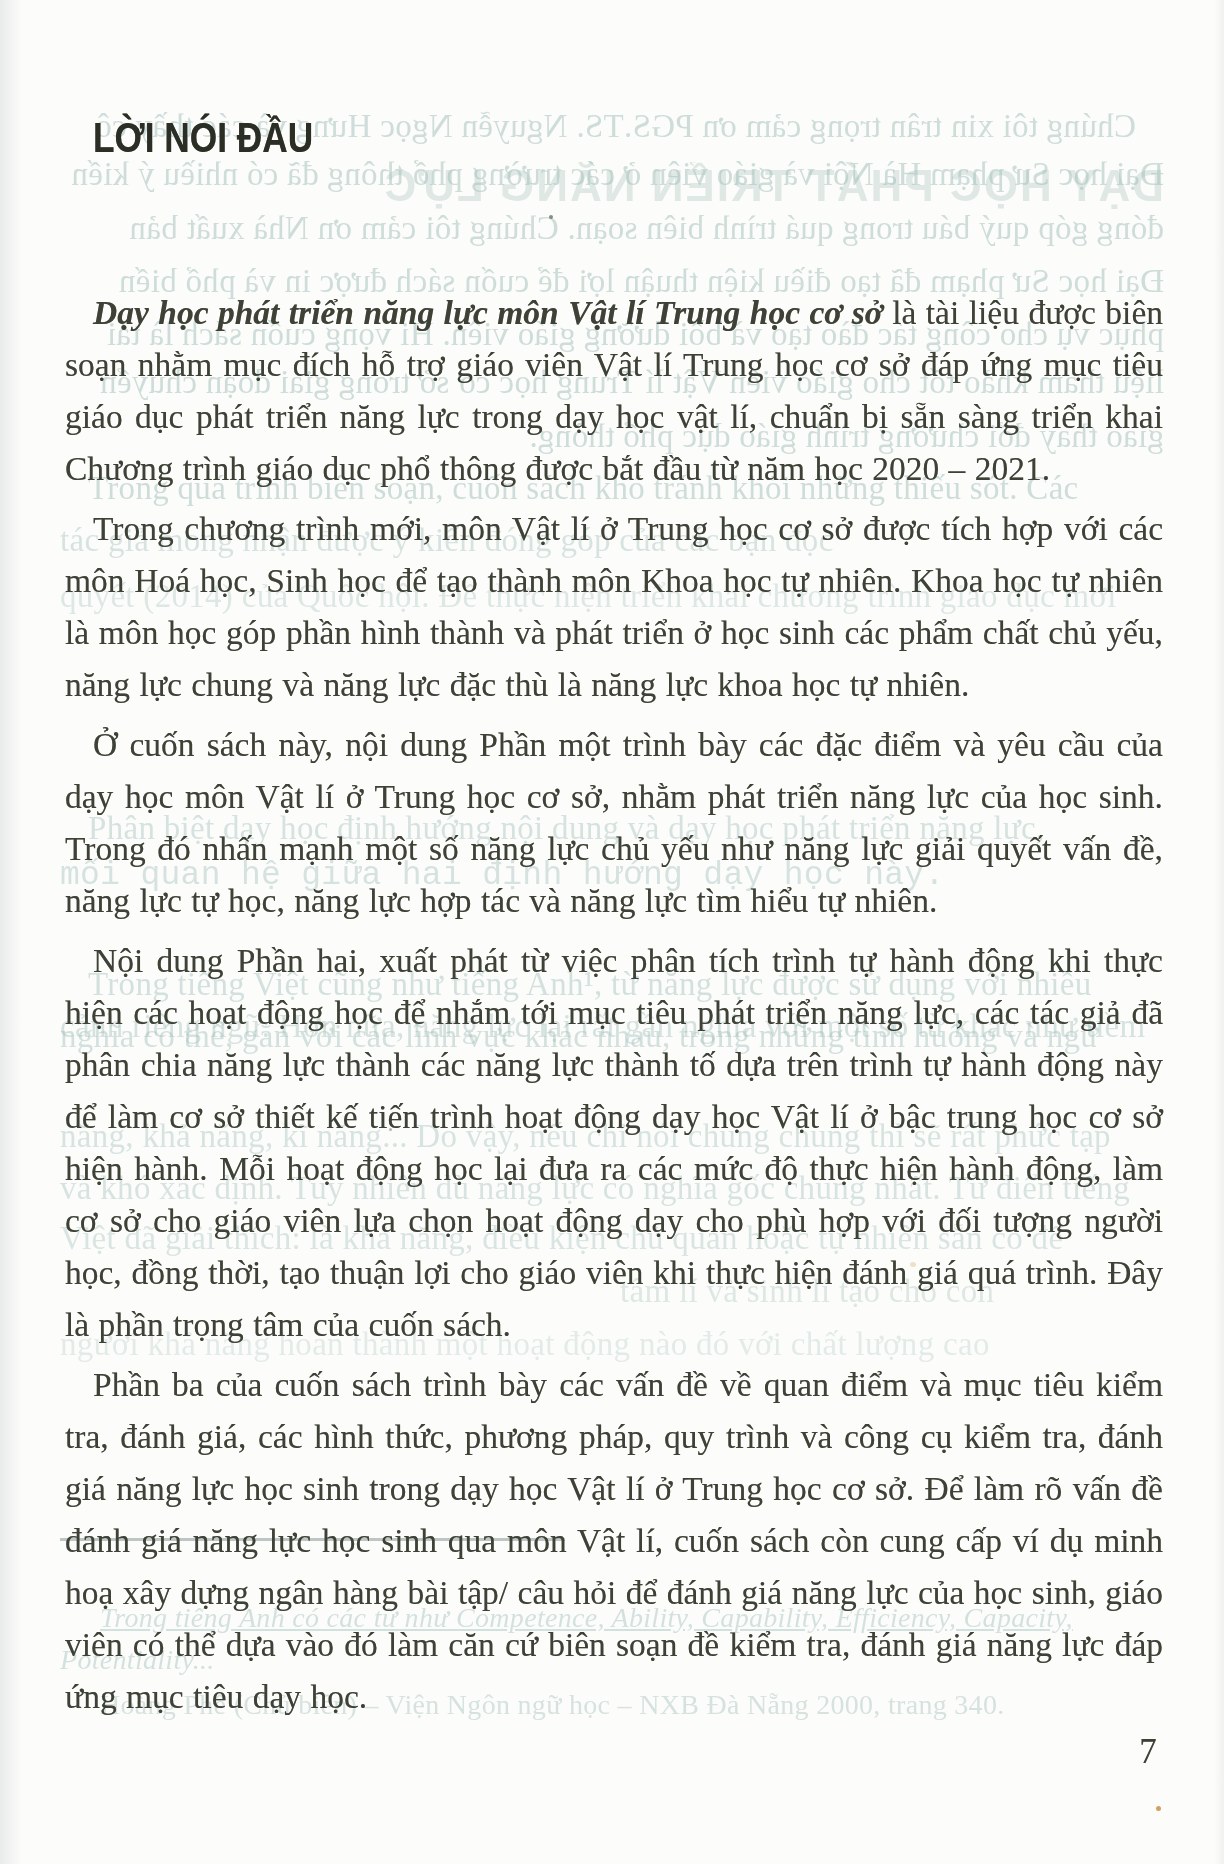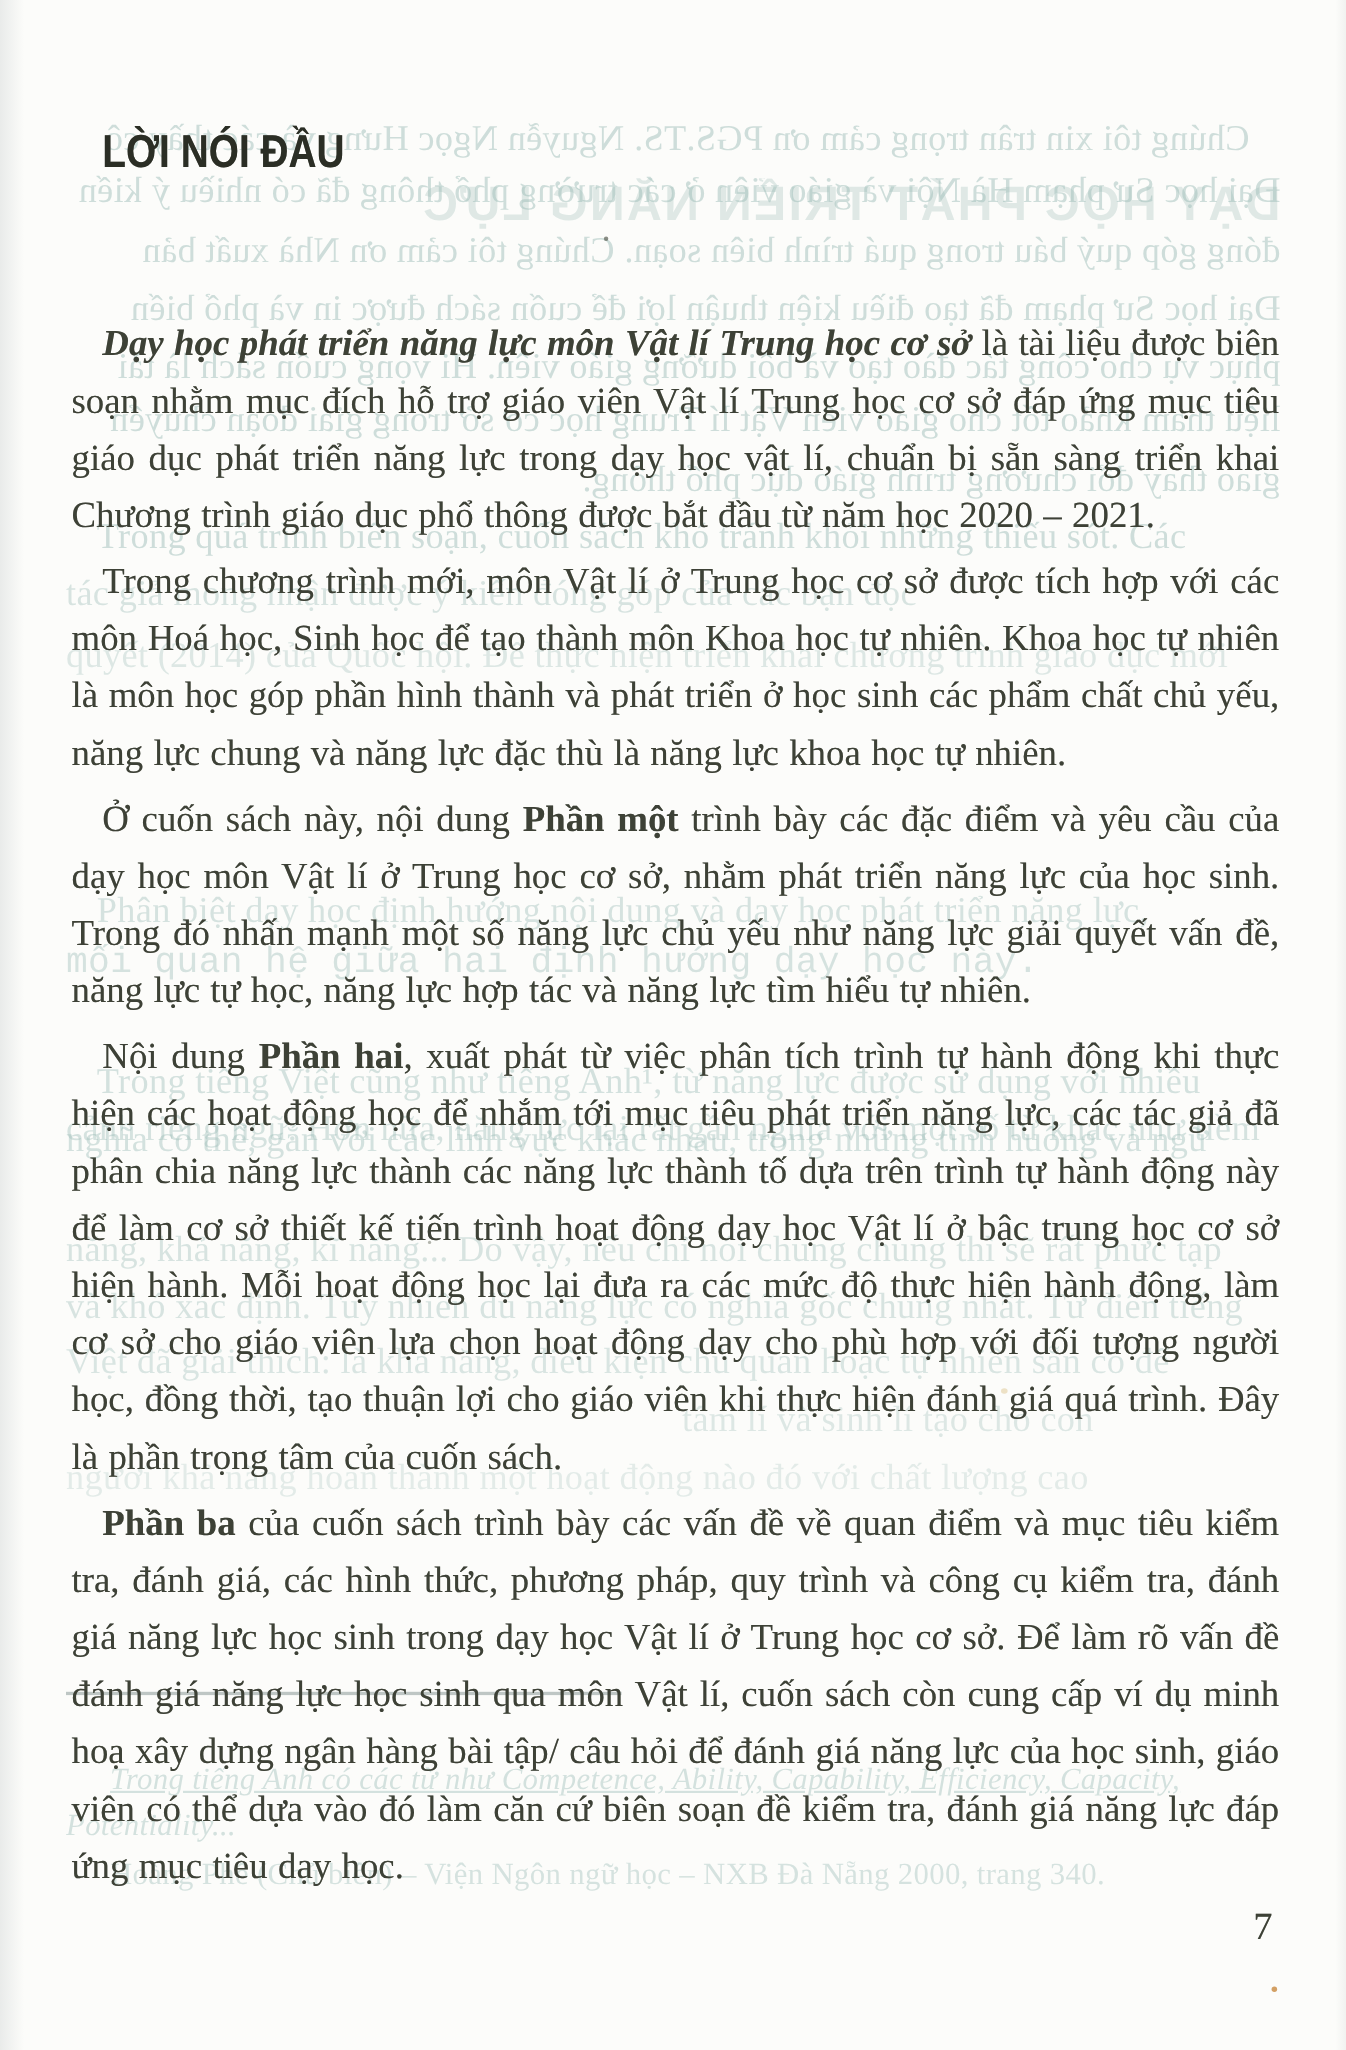--- a/index.html
+++ b/index.html
@@ -59,21 +59,21 @@
   .title-row { margin-bottom:99px;margin-left:28px; }
   .para {
     margin:0 0 8px 0;
     font-size:33.5px; line-height:52px;
     color:#3d4136;
     text-align:justify;
     text-indent:28px;
     text-shadow:0 0 .6px rgba(61,65,54,.45);
     word-spacing:1px;
   }
-  .seg.bold        { font-weight:bold; }
+  .seg.bold        { font-weight:normal; }
   .seg.bold-italic { font-weight:bold; font-style:italic; }
 
   #page-number {
     position:absolute; z-index:2;
     left:1128px; top:1732px; width:40px;
     font-size:35px; color:#3d4136; text-align:center;
     text-shadow:0 0 .6px rgba(61,65,54,.4);
   }
 
   

